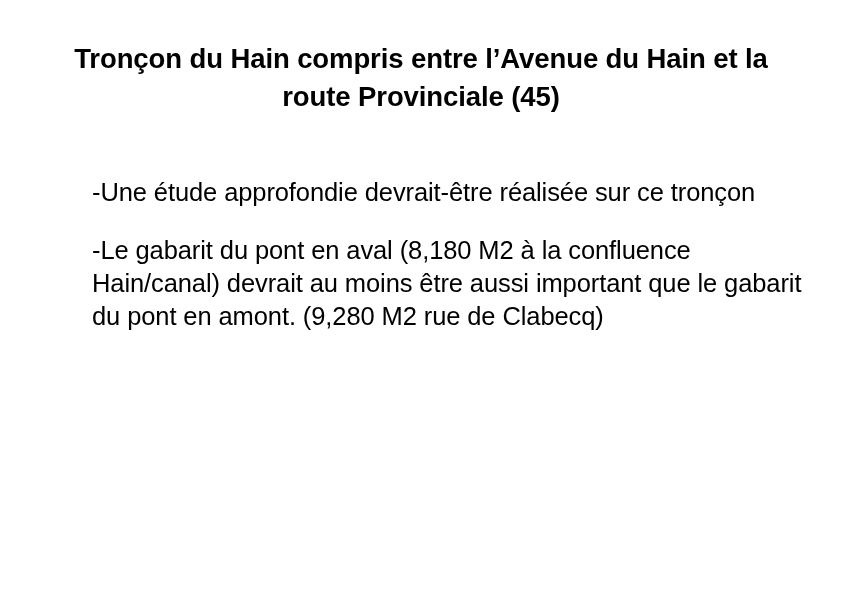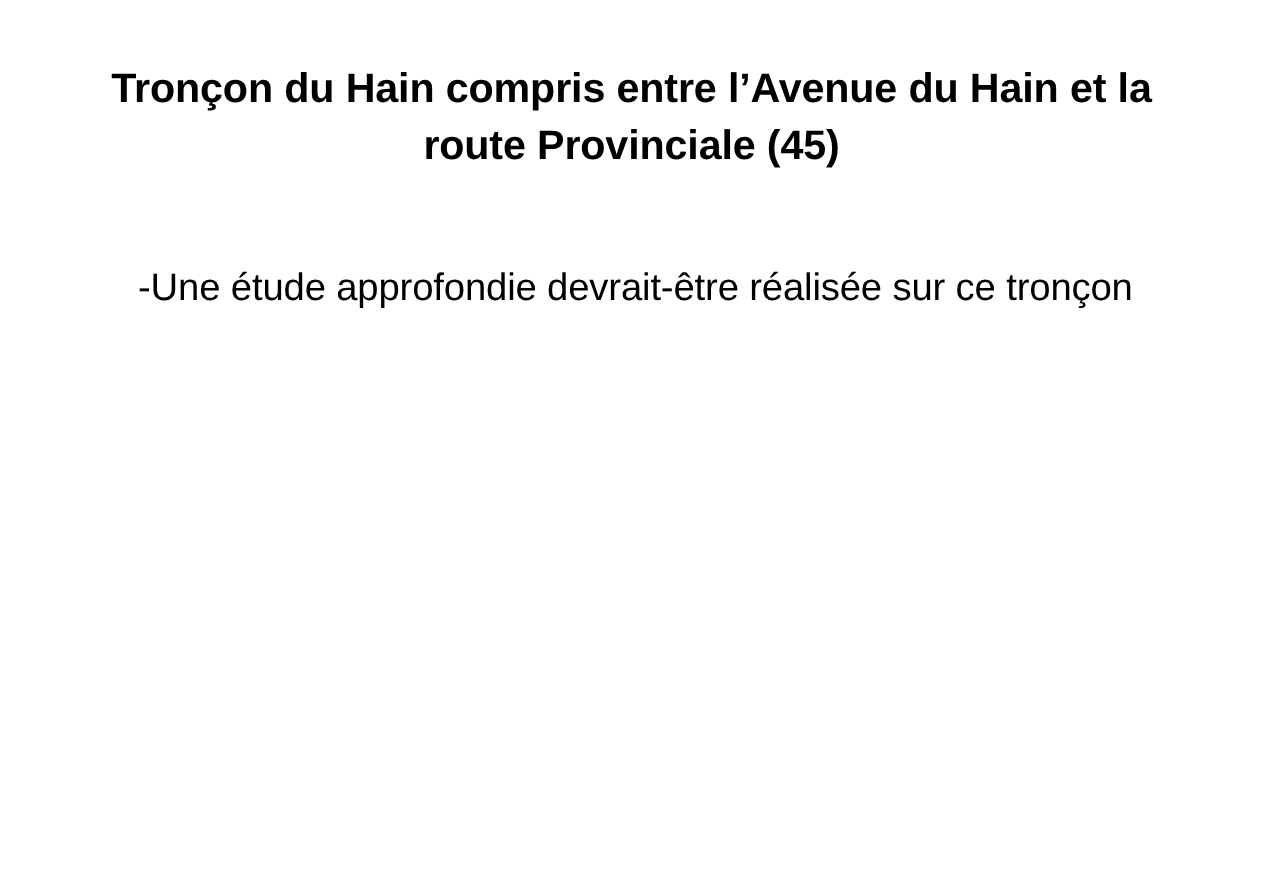--- a/index.html
+++ b/index.html
@@ -51,15 +51,16 @@
 </style>
 </head>
 <body>
 
 <div class="slide">
 
   <h1 class="slide-title">Tronçon du Hain compris entre l’Avenue du Hain et la route Provinciale (45)</h1>
 
   <div class="body-block">
     <p class="bullet">-Une étude approfondie devrait-être réalisée sur ce tronçon</p>
+    <p class="bullet">-Le gabarit du pont en aval (8,180 M2 à la confluence Hain/canal) devrait au moins être aussi important que le gabarit du pont en amont. (9,280 M2 rue de Clabecq)</p>
   </div>
 
 </div>
 
 </body></html>

